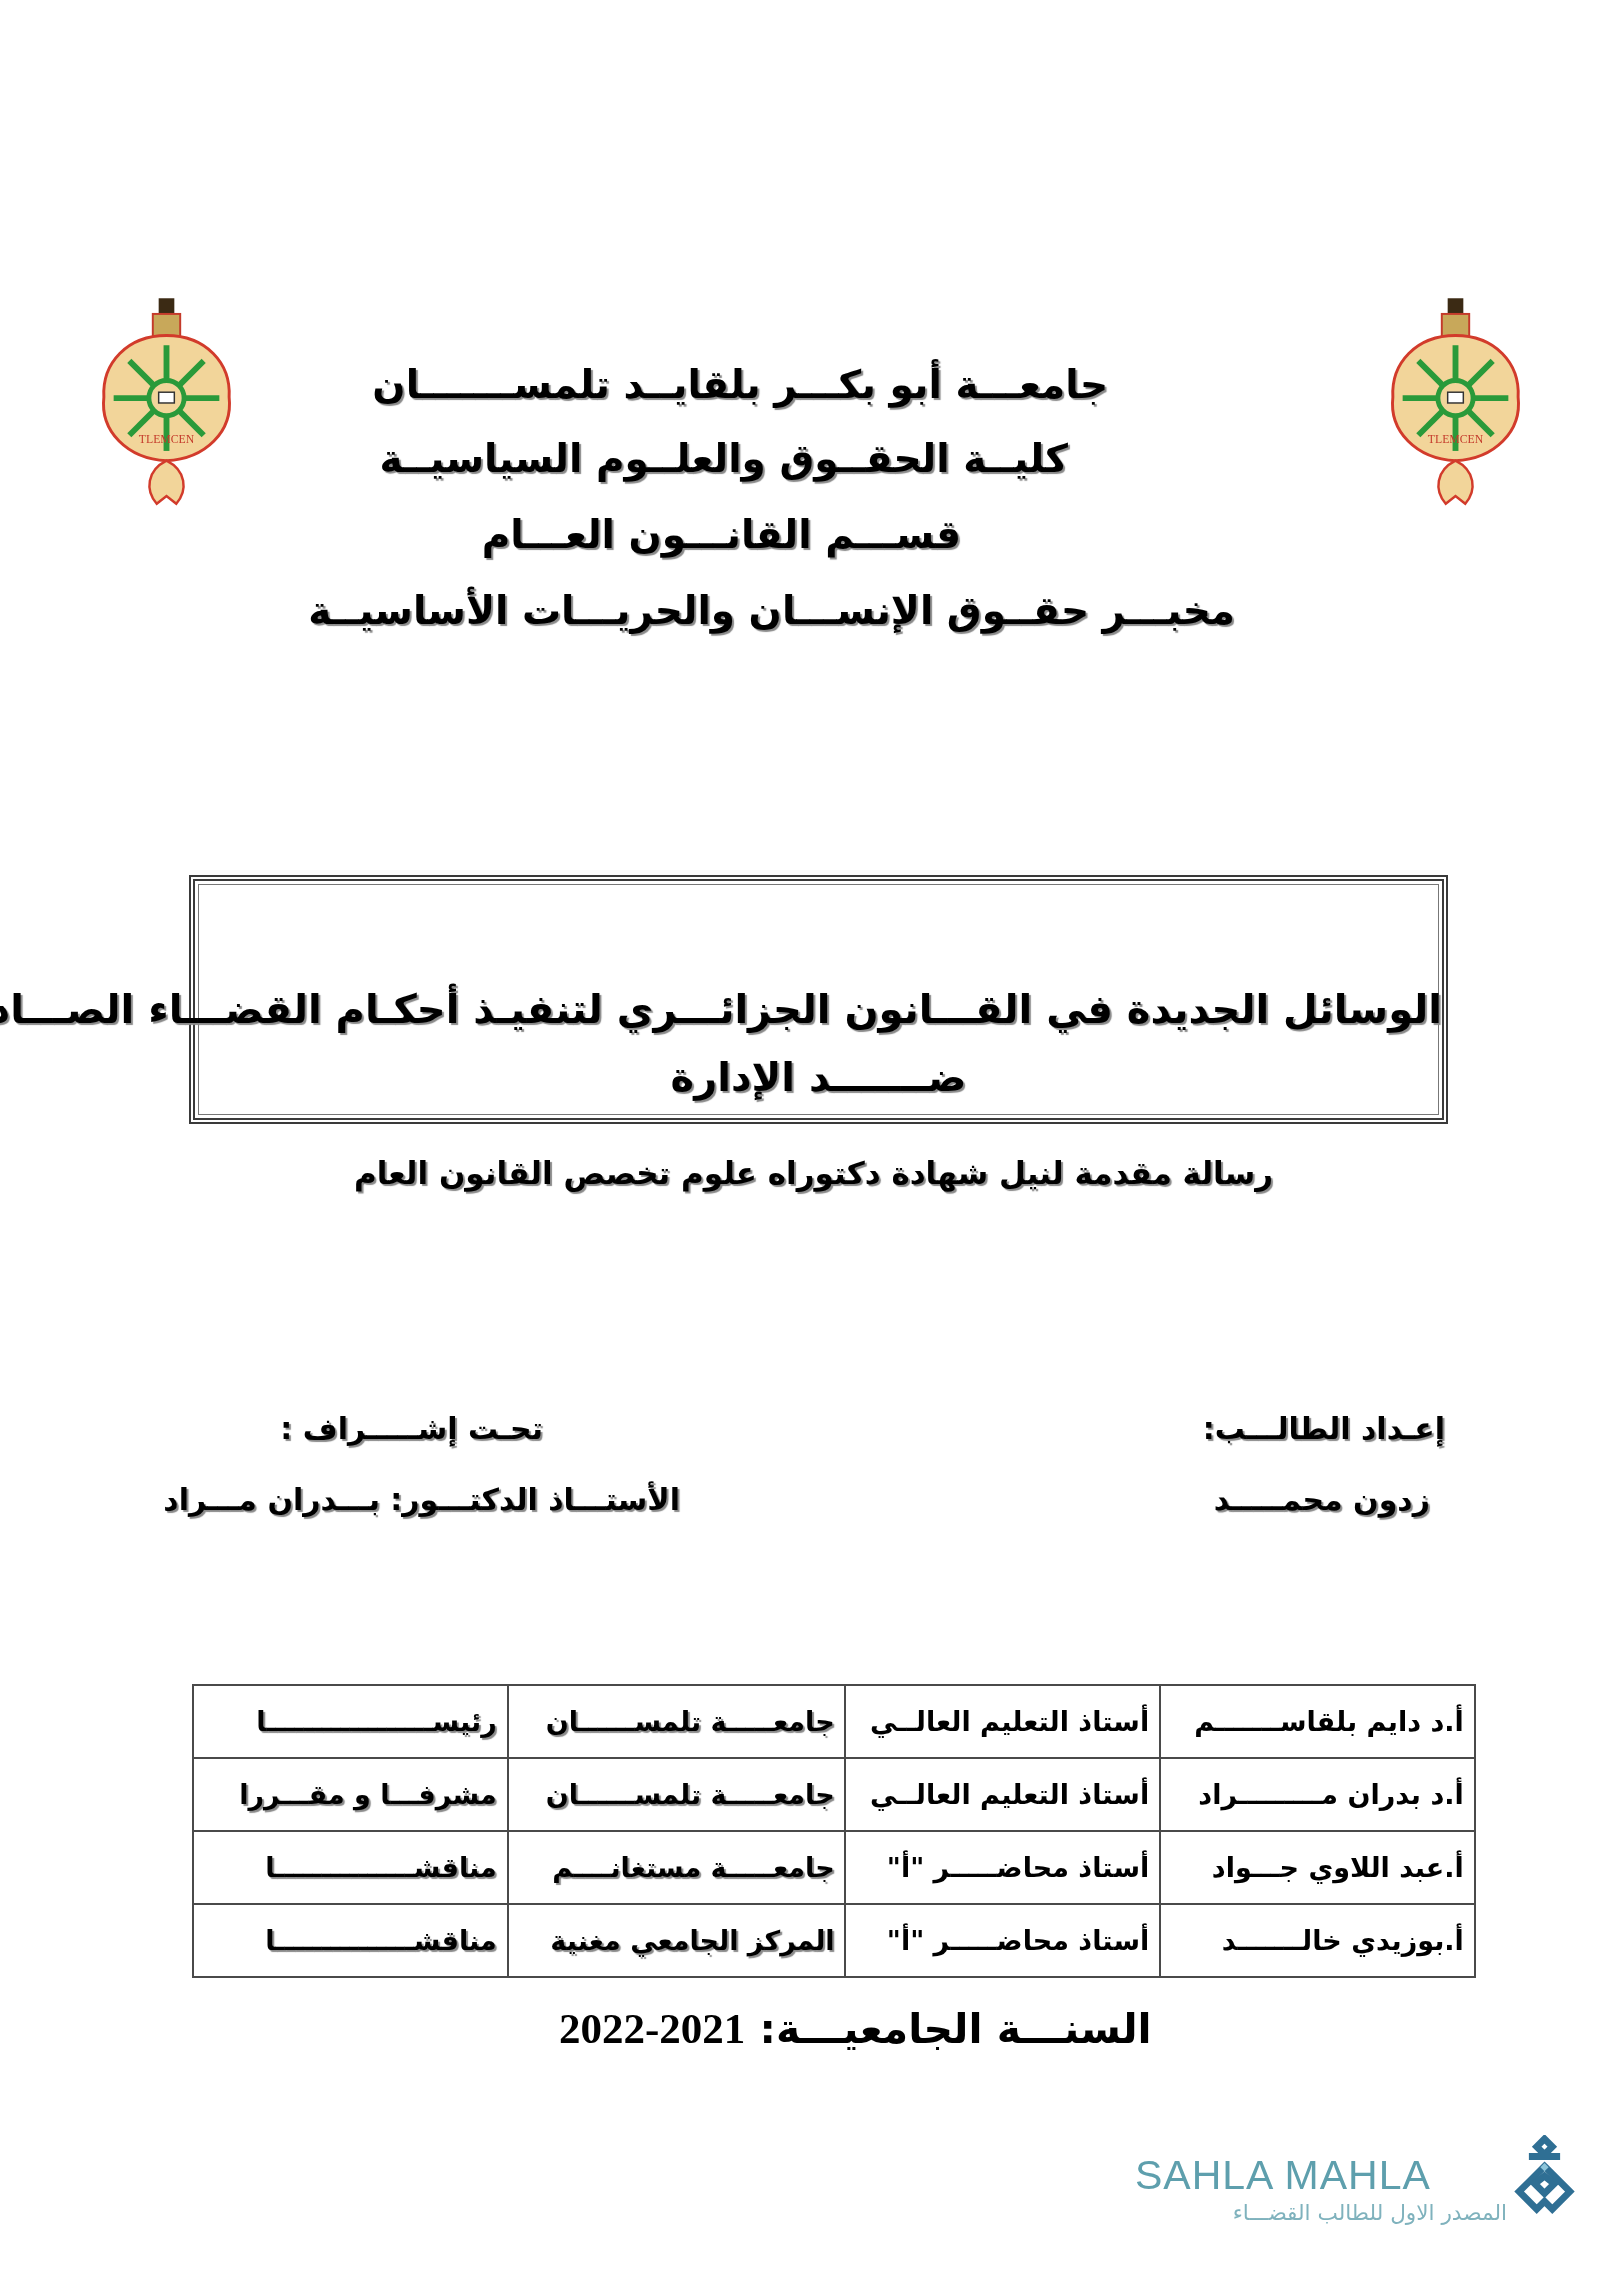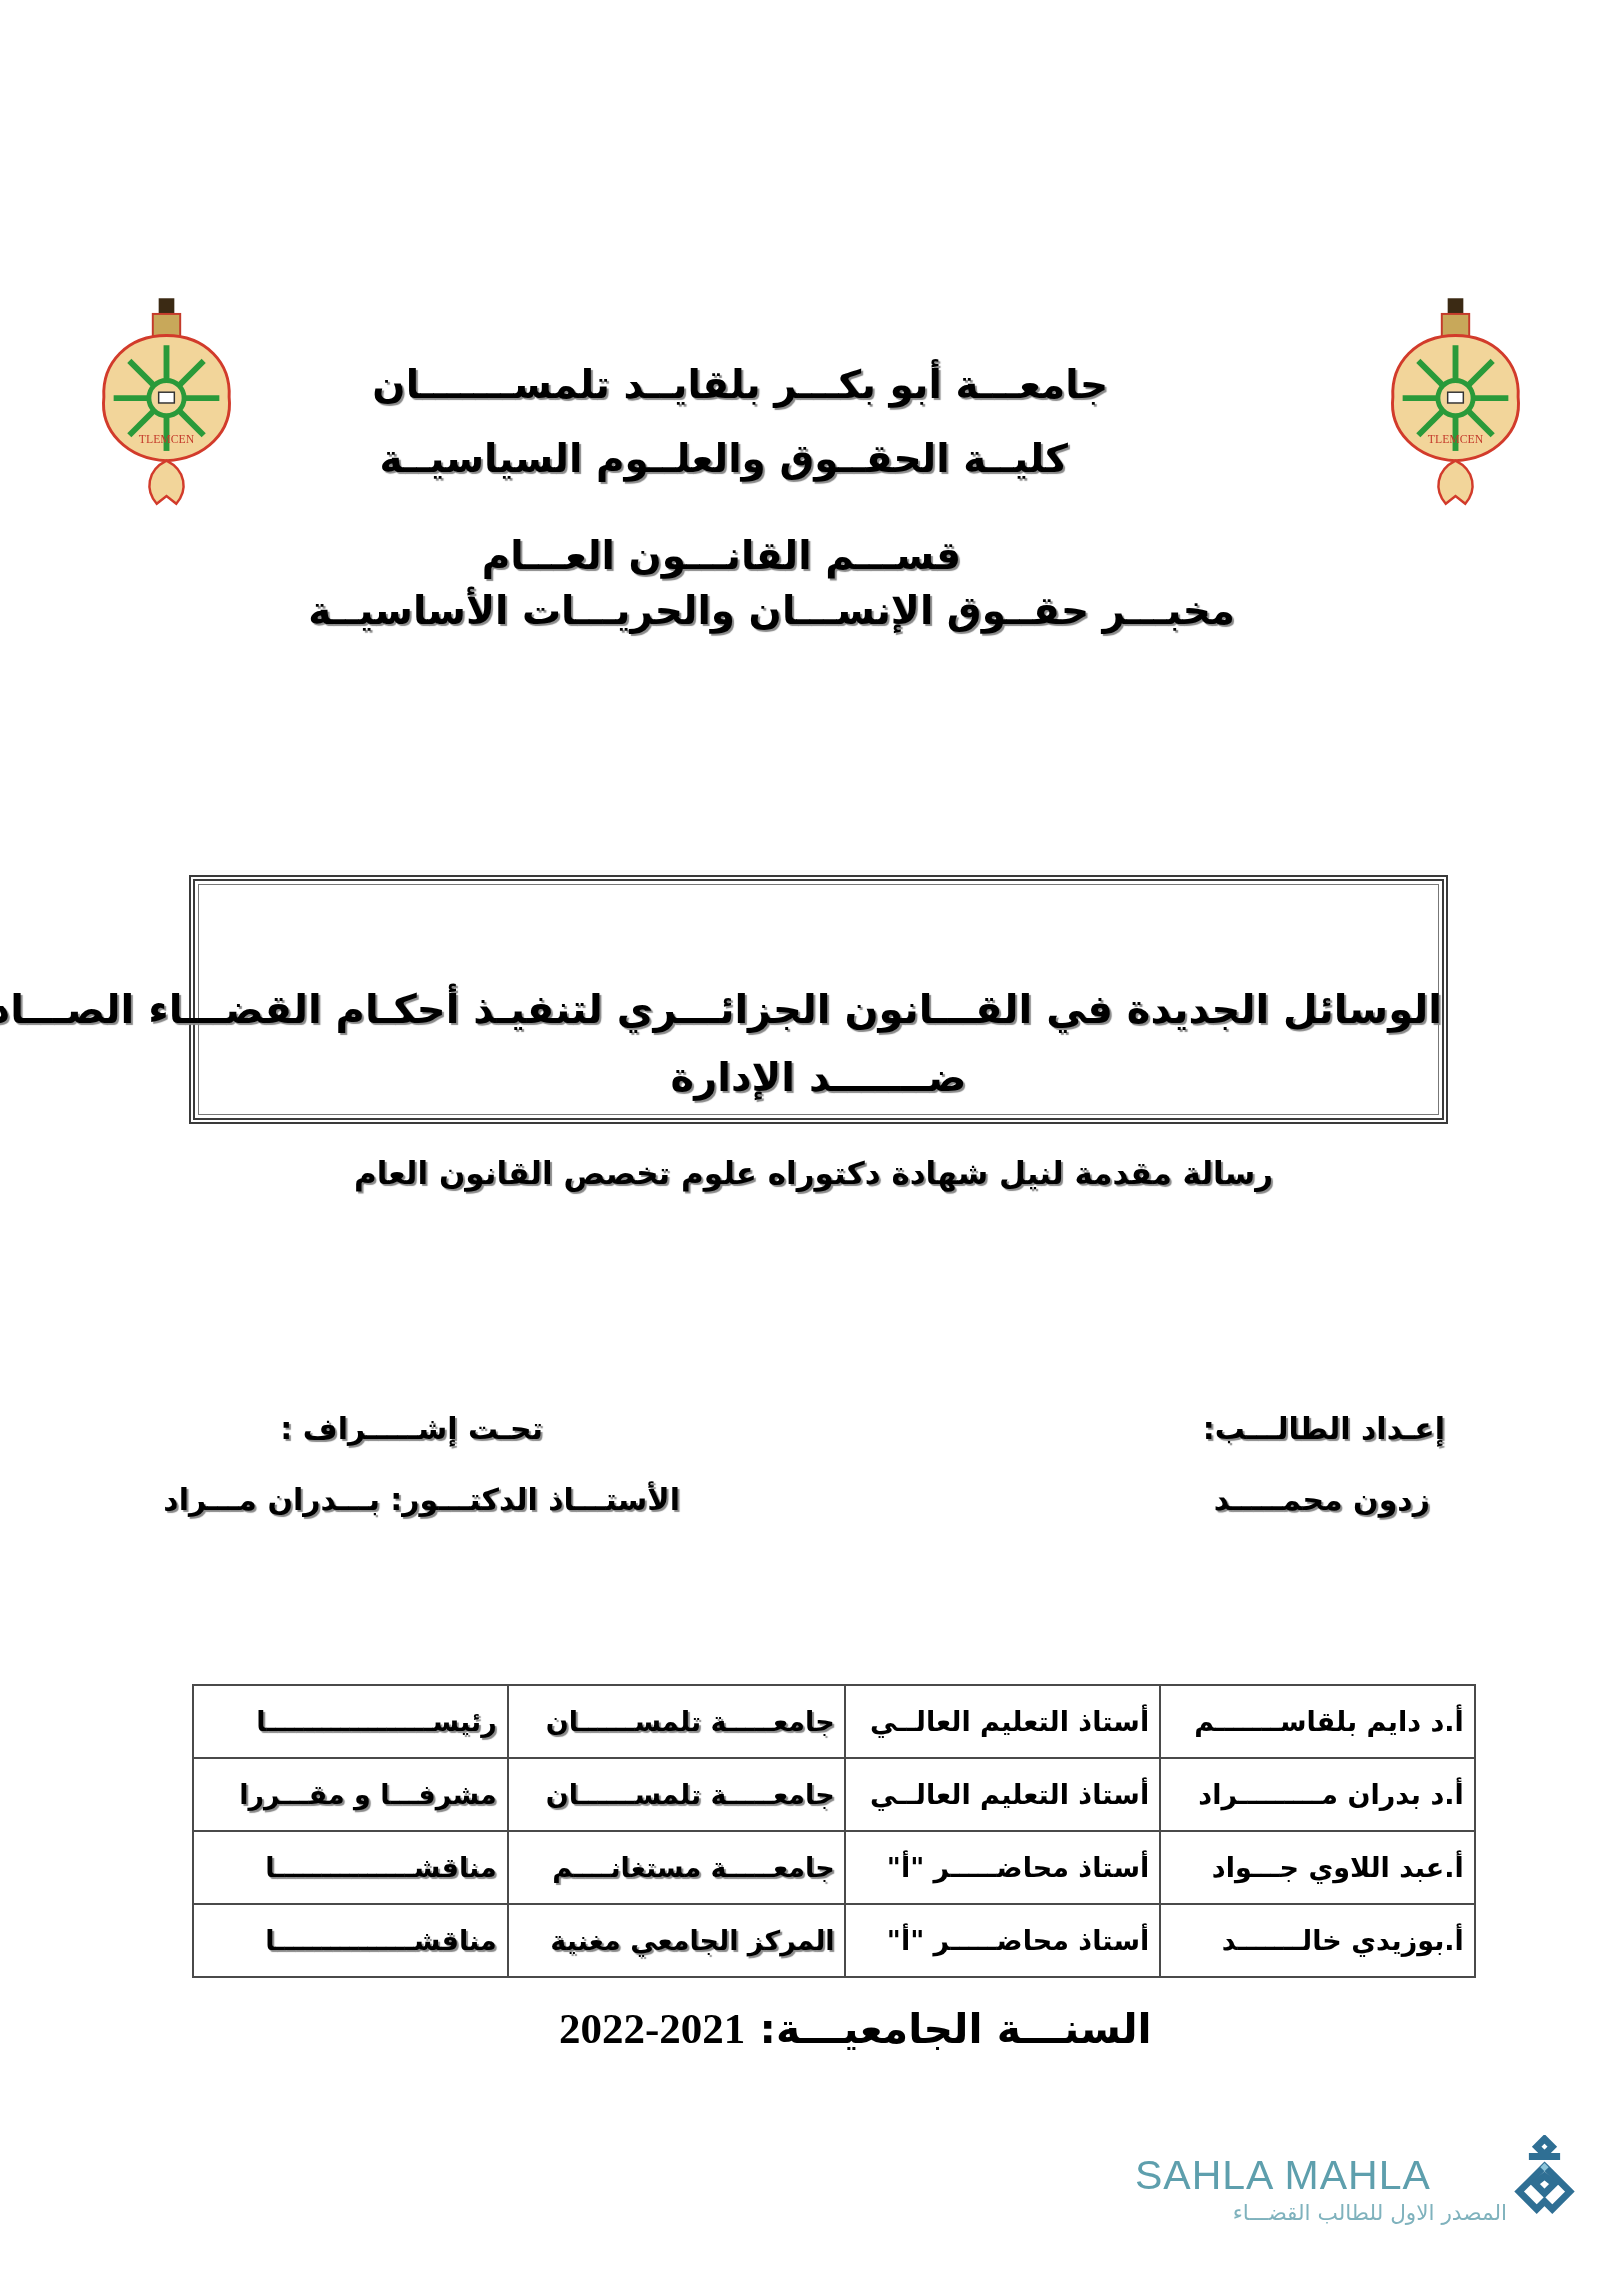--- a/index.html
+++ b/index.html
@@ -81,21 +81,21 @@
     </g>
     <circle cx="70" cy="106" r="18" fill="#f2d59a" stroke="#2a9a3a" stroke-width="5"></circle>
     <rect x="62" y="100" width="16" height="11" fill="#ffffff" stroke="#333" stroke-width="1.5"></rect>
     <text x="70" y="152" font-size="12" text-anchor="middle" fill="#c43a2a" font-family="Liberation Serif, serif">TLEMCEN</text>
     <path d="M70 170 C 50 180, 48 200, 60 214 L 70 206 L 80 214 C 92 200, 90 180, 70 170 Z" fill="#f2d59a" stroke="#d23b2b" stroke-width="2.5"></path>
   </svg>
 </div>
 
 <div class="abs rtl hdr shadow" style="left:451px; width:657px; top:365px; text-align:right;">جامعـــة أبو بكـــر بلقايــد تلمســـــــان</div>
 <div class="abs rtl hdr shadow" style="left:490px; width:578px; top:439px; text-align:center;">كليــة الحقــوق والعلــوم السياسيــة</div>
-<div class="abs rtl hdr shadow" style="left:549px; width:412px; top:536px; text-align:right;">قســـم القانـــون العـــام</div>
+<div class="abs rtl hdr shadow" style="left:549px; width:412px; top:515px; text-align:right;">قســـم القانـــون العـــام</div>
 <div class="abs rtl hdr shadow" style="left:421px; width:814px; top:591px; text-align:right;">مخبـــر حقــوق الإنســـان والحريـــات الأساسيــة</div>
 
 <div class="title-box">
   <div class="title-line rtl shadow" style="top:108px;">الوسائل الجديدة في القـــانون الجزائـــري لتنفيـذ أحكـام القضـــاء الصـــادرة</div>
   <div class="title-line rtl shadow" style="top:176px;">ضـــــــد الإدارة</div>
 </div>
 
 <div class="abs rtl subtitle shadow" style="left:294px; width:1039px; top:1155px; text-align:center;">رسالة مقدمة لنيل شهادة دكتوراه علوم تخصص القانون العام</div>
 
 <div class="abs rtl meta shadow" style="right:176px; top:1411px;">إعـداد الطالـــب:</div>

